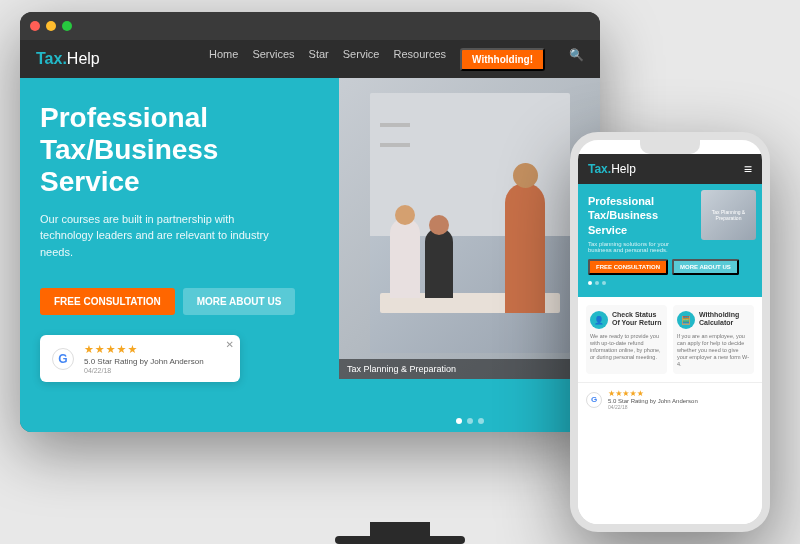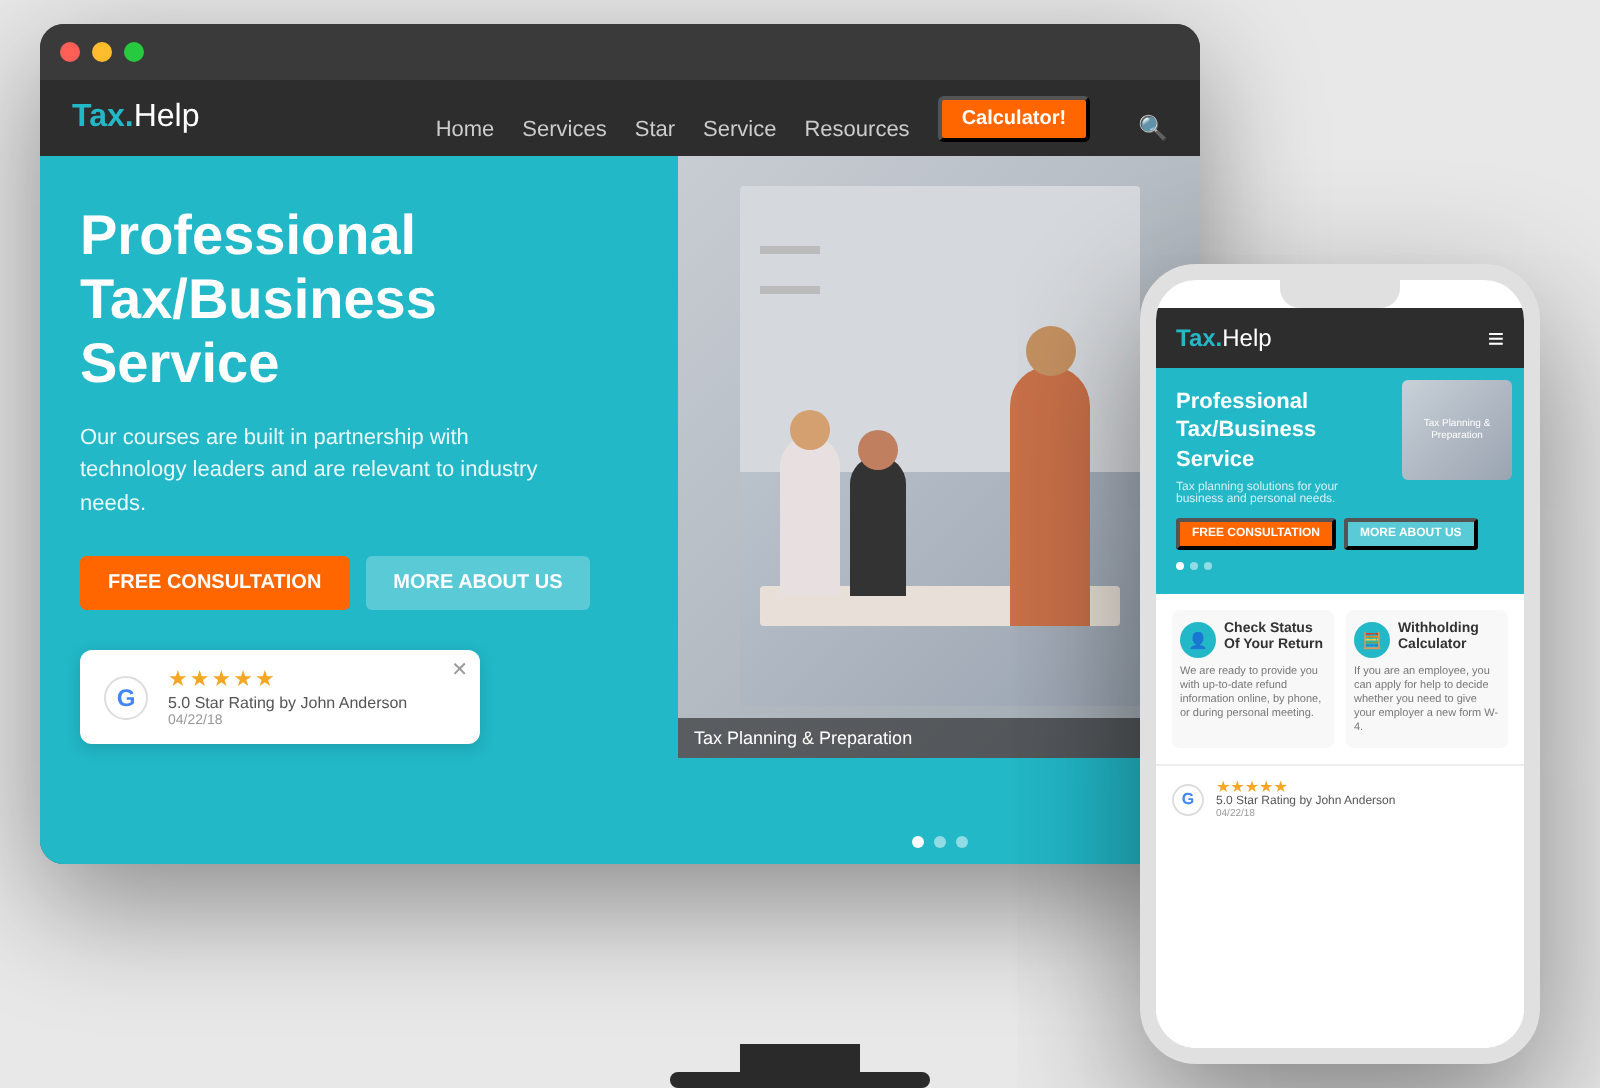--- a/index.html
+++ b/index.html
@@ -77,21 +77,21 @@
       font-size: 16px;
       font-weight: bold;
       color: white;
       margin-right: auto;
     }
 
     .nav-logo span { color: #22b8c8; }
 
     .nav-links {
       display: flex;
-      align-items: flex-end;
+      align-items: flex-start;
       gap: 14px;
       font-size: 11px;
       color: #ccc;
     }
 
     .nav-link {
       color: #ccc;
       cursor: pointer;
       white-space: nowrap;
     }
@@ -135,21 +135,21 @@
       font-weight: bold;
       color: white;
       line-height: 1.15;
       margin-bottom: 12px;
     }
 
     .hero-subtitle {
       font-size: 11px;
       color: rgba(255,255,255,0.9);
       line-height: 1.5;
-      margin-bottom: 18px;
+      margin-bottom: 28px;
       max-width: 240px;
     }
 
     .hero-buttons {
       display: flex;
       gap: 8px;
       margin-bottom: 20px;
     }
 
     .btn-consultation {
@@ -502,21 +502,21 @@
       <div class="navbar">
         <div class="nav-logo">
           <span>Tax.</span><span style="color:white; font-weight:300;">Help</span>
         </div>
         <div class="nav-links">
           <span class="nav-link">Home</span>
           <span class="nav-link">Services</span>
           <span class="nav-link">Star</span>
           <span class="nav-link">Service</span>
           <span class="nav-link">Resources</span>
-          <button class="nav-appointment">Calculator!</button>
+          <button class="nav-appointment">Withholding!</button>
           <span class="nav-search">🔍</span>
         </div>
       </div>
 
       <div class="hero">
         <div class="hero-left">
           <h1 class="hero-title">Professional Tax/Business Service</h1>
           <p class="hero-subtitle">Our courses are built in partnership with technology leaders and are relevant to industry needs.</p>
           <div class="hero-buttons">
             <button class="btn-consultation">FREE CONSULTATION</button>

